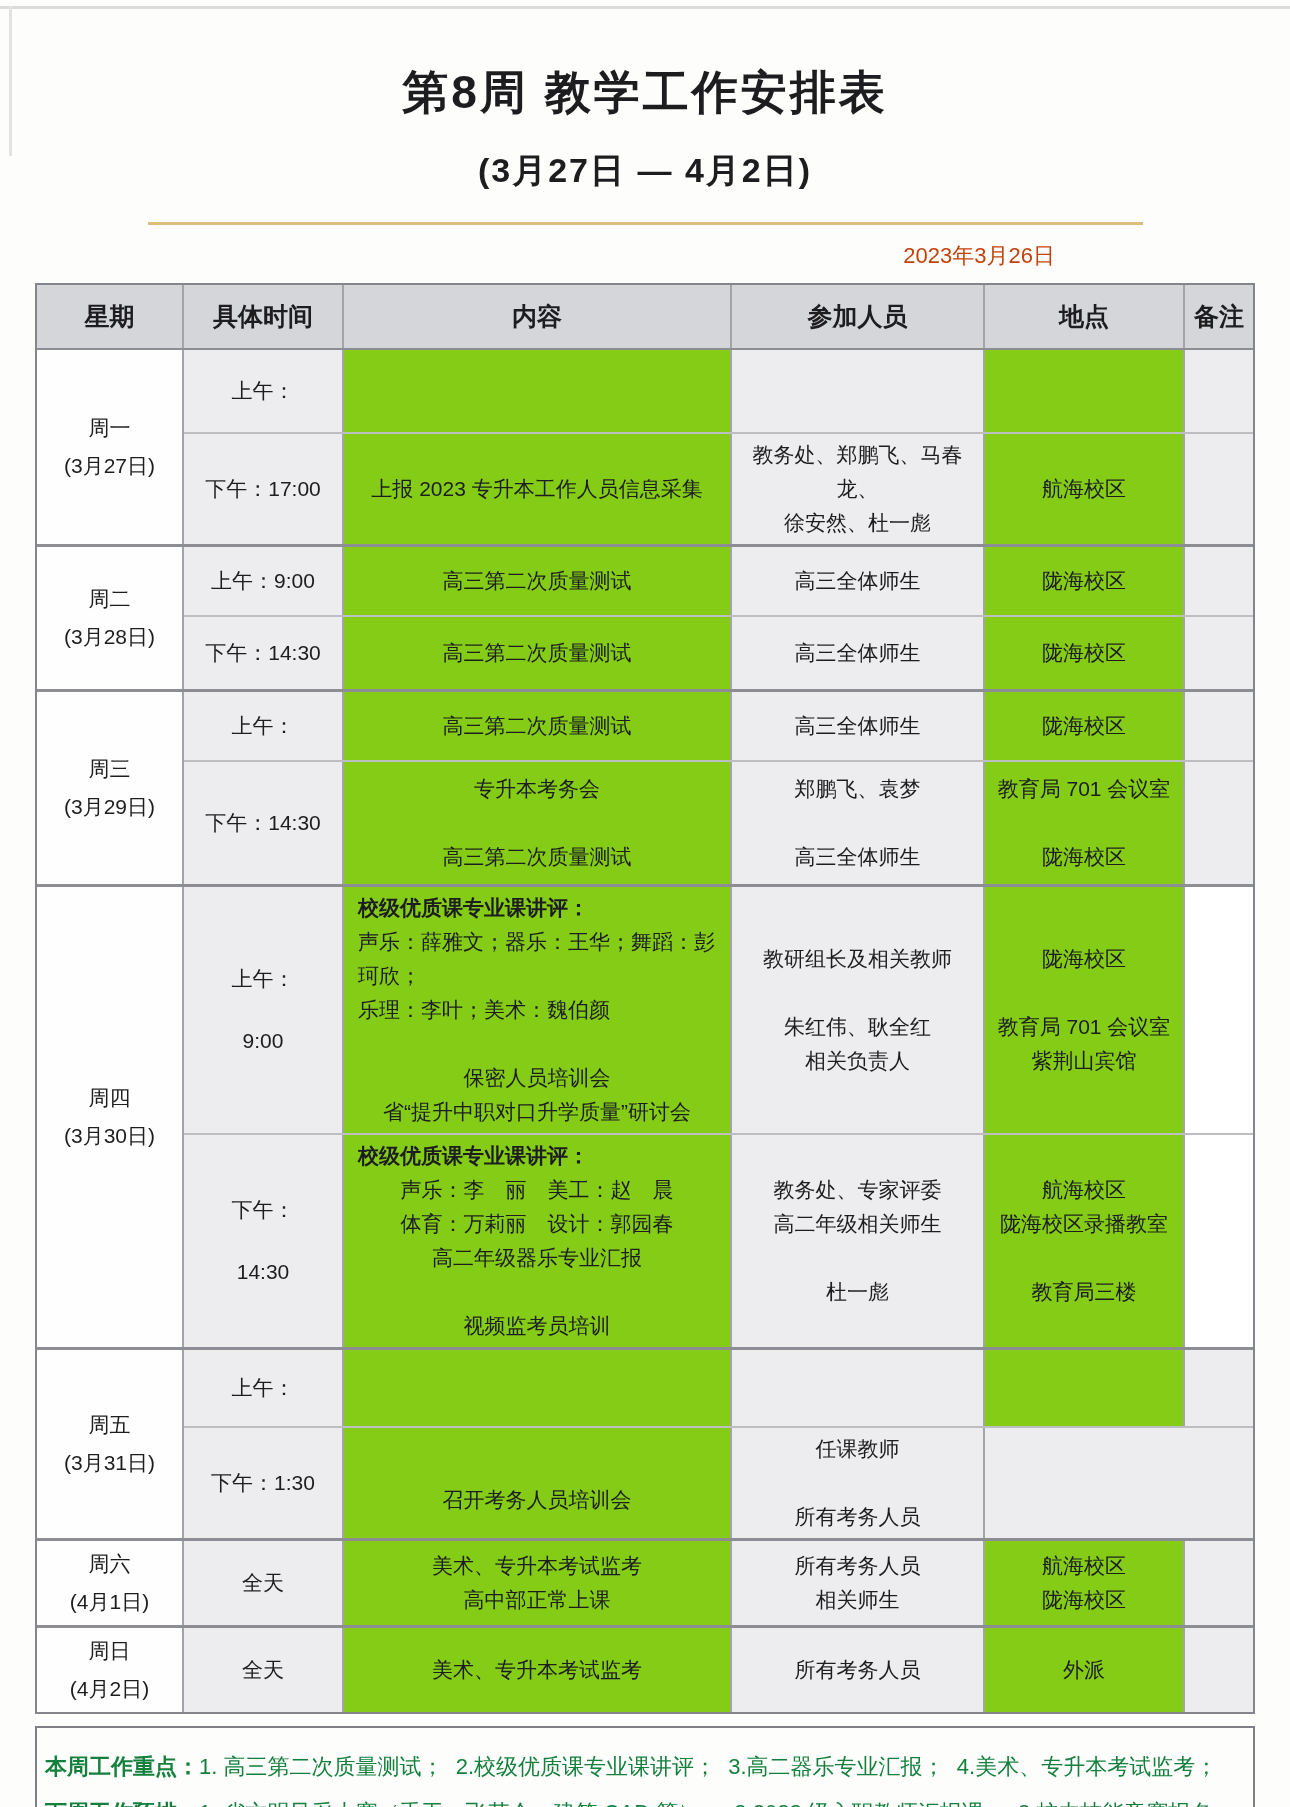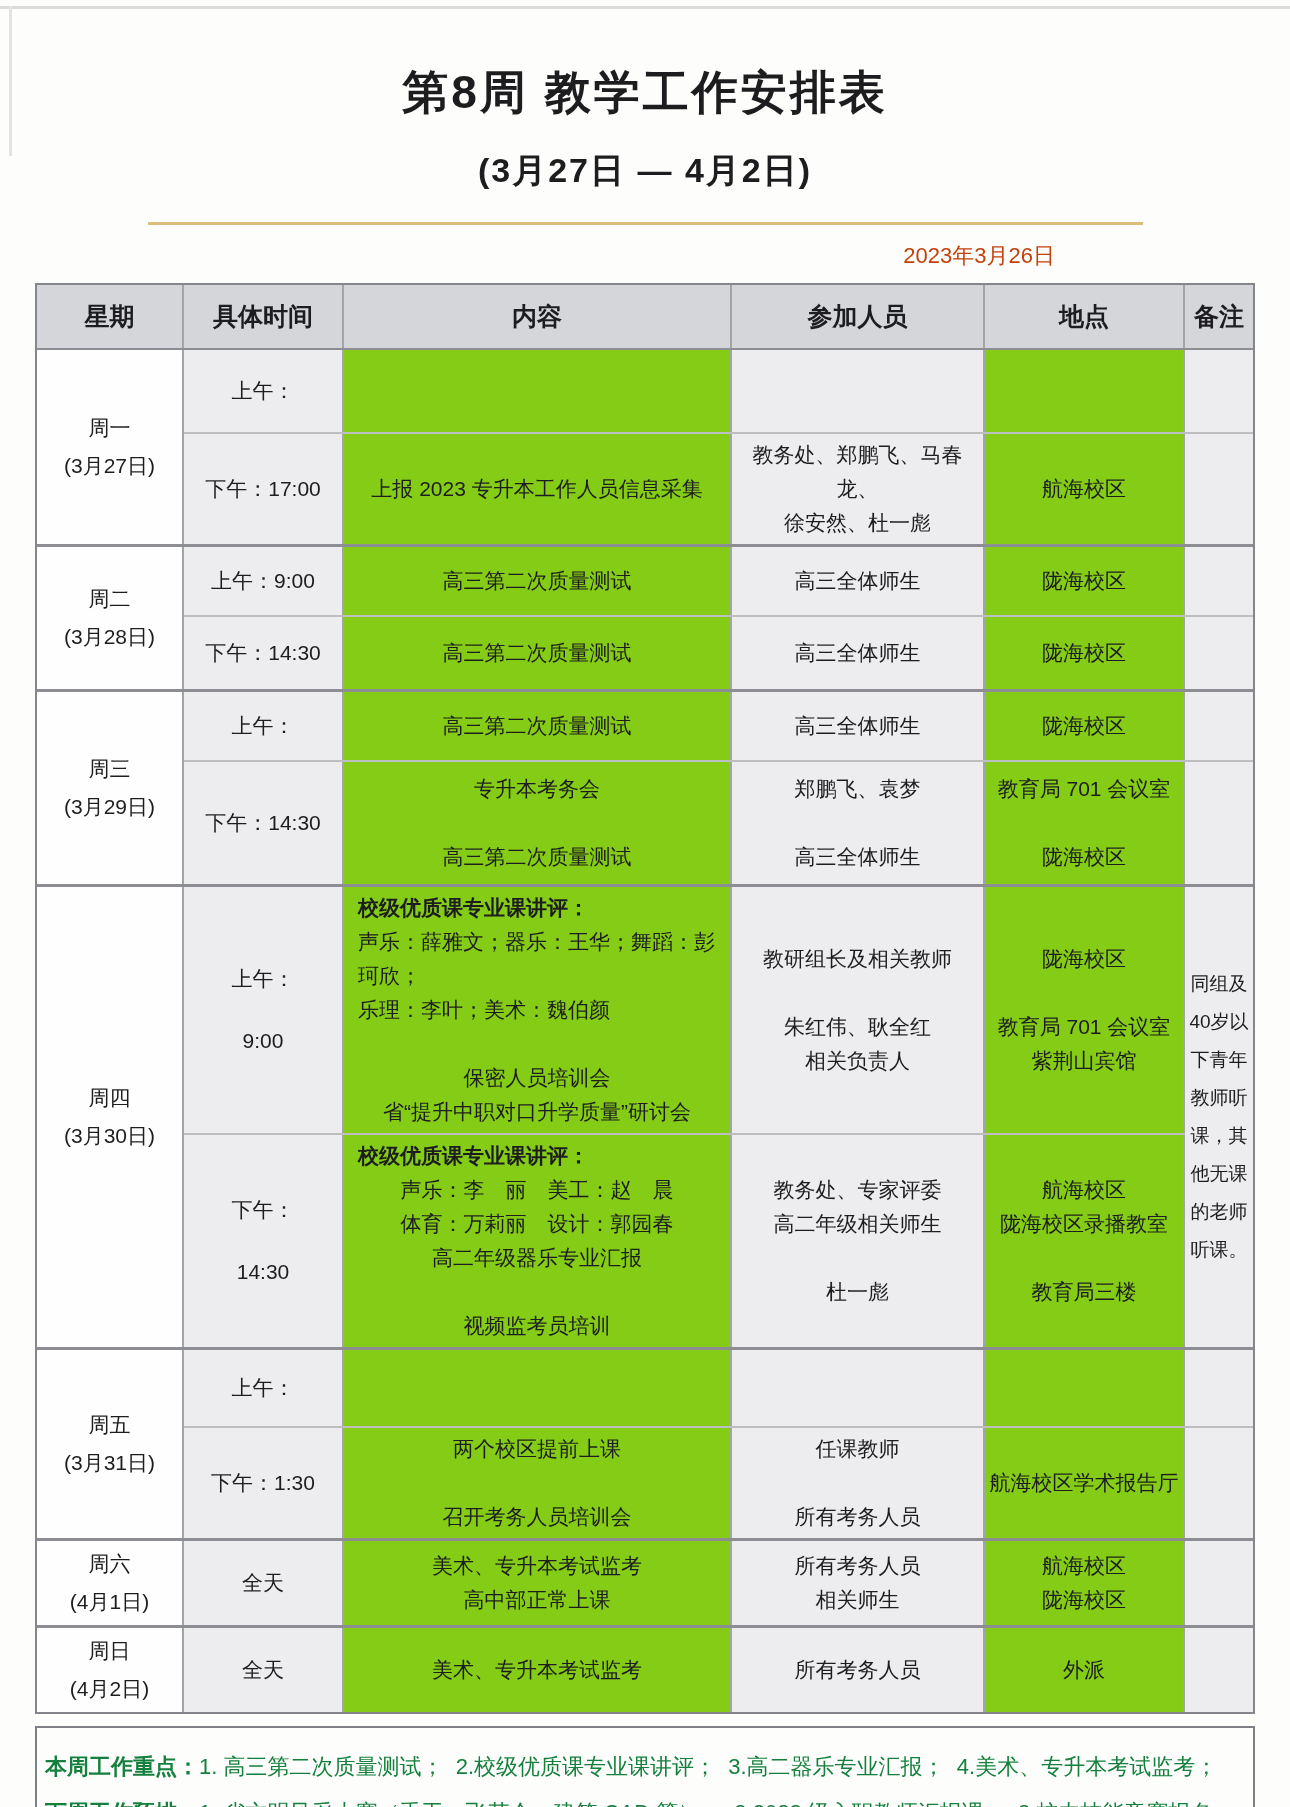--- a/index.html
+++ b/index.html
@@ -259,23 +259,20 @@
                 <div class="line">杜一彪</div>
               </div>
               <div class="cell c4 location-cell">
                 <div class="line">航海校区</div>
                 <div class="line">陇海校区录播教室</div>
                 <div class="line gap"></div>
                 <div class="line">教育局三楼</div>
               </div>
             </div>
           </div>
-          <div class="cell remark-cell c5">
-            <div class="remark-text">同组及40岁以下青年教师听课，其他无课的老师听课。</div>
-          </div>
         </div>
         <div class="day-row d4">
           <div class="cell day-cell c0">
             <div class="line">周五</div>
             <div class="line">(3月31日)</div>
           </div>
           <div class="sessions">
             <div class="session s0">
               <div class="cell c1 time-cell">
                 <div class="line">上午：</div>
@@ -283,31 +280,27 @@
               <div class="cell c2 content-cell"></div>
               <div class="cell c3 participants-cell"></div>
               <div class="cell c4 location-cell"></div>
               <div class="cell remark-cell c5"></div>
             </div>
             <div class="session s1">
               <div class="cell c1 time-cell">
                 <div class="line">下午：1:30</div>
               </div>
               <div class="cell c2 content-cell">
-                <div class="line">两个校区提前上课</div>
                 <div class="line gap"></div>
                 <div class="line">召开考务人员培训会</div>
               </div>
               <div class="cell c3 participants-cell">
                 <div class="line">任课教师</div>
                 <div class="line gap"></div>
                 <div class="line">所有考务人员</div>
-              </div>
-              <div class="cell c4 location-cell">
-                <div class="line">航海校区学术报告厅</div>
               </div>
               <div class="cell remark-cell c5"></div>
             </div>
           </div>
         </div>
         <div class="day-row d5">
           <div class="cell day-cell c0">
             <div class="line">周六</div>
             <div class="line">(4月1日)</div>
           </div>

